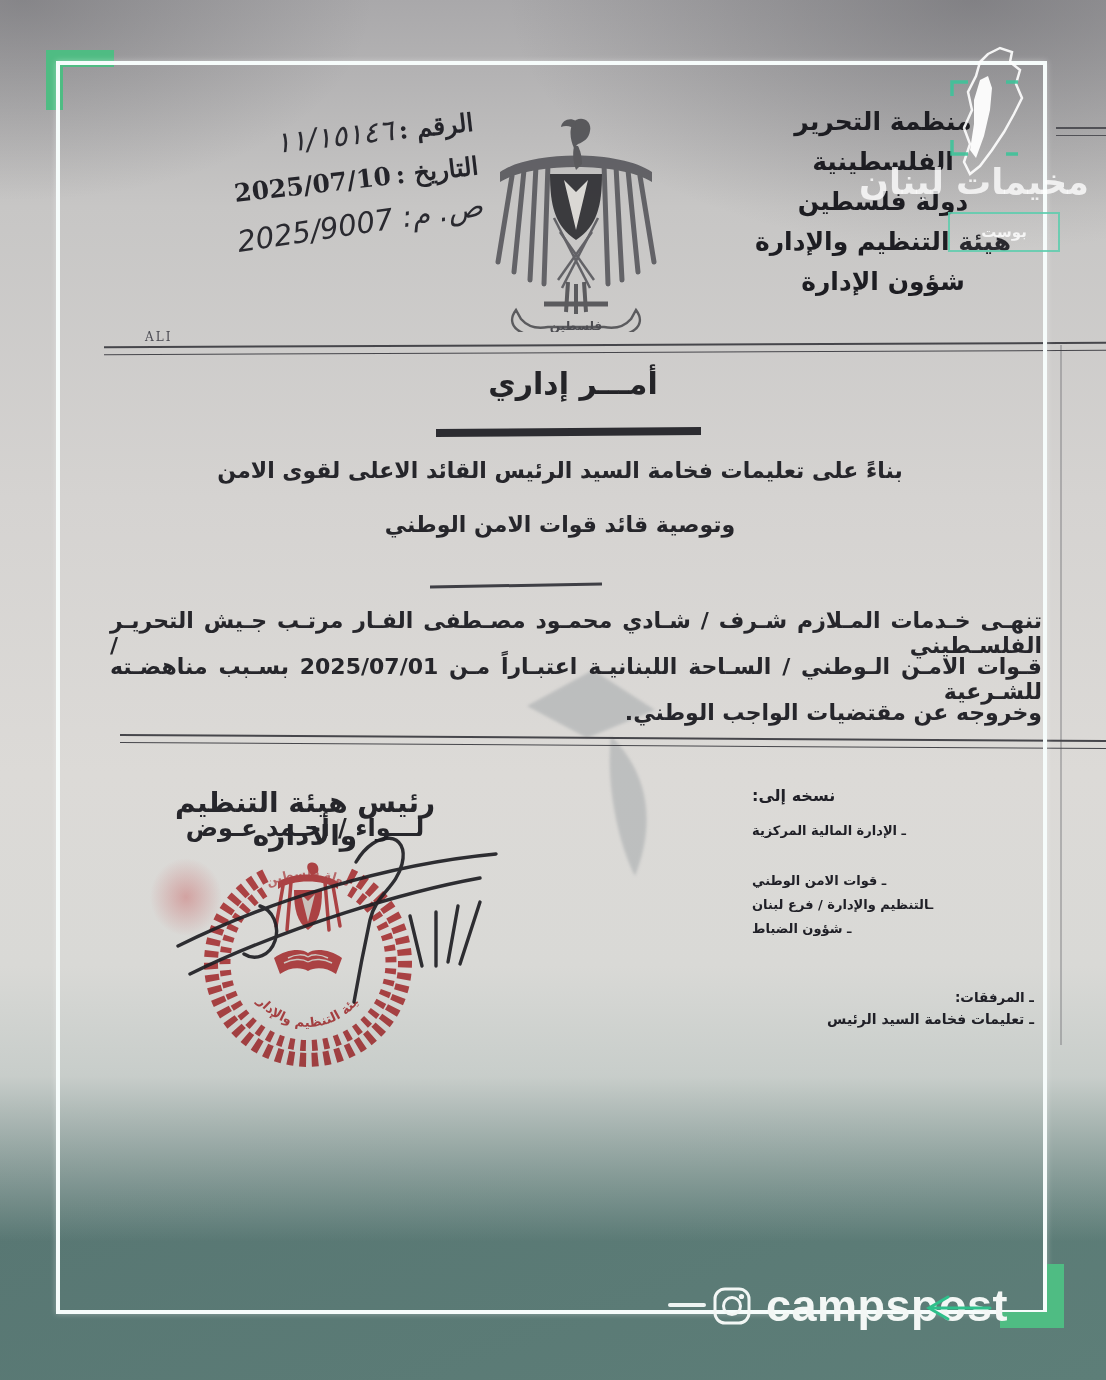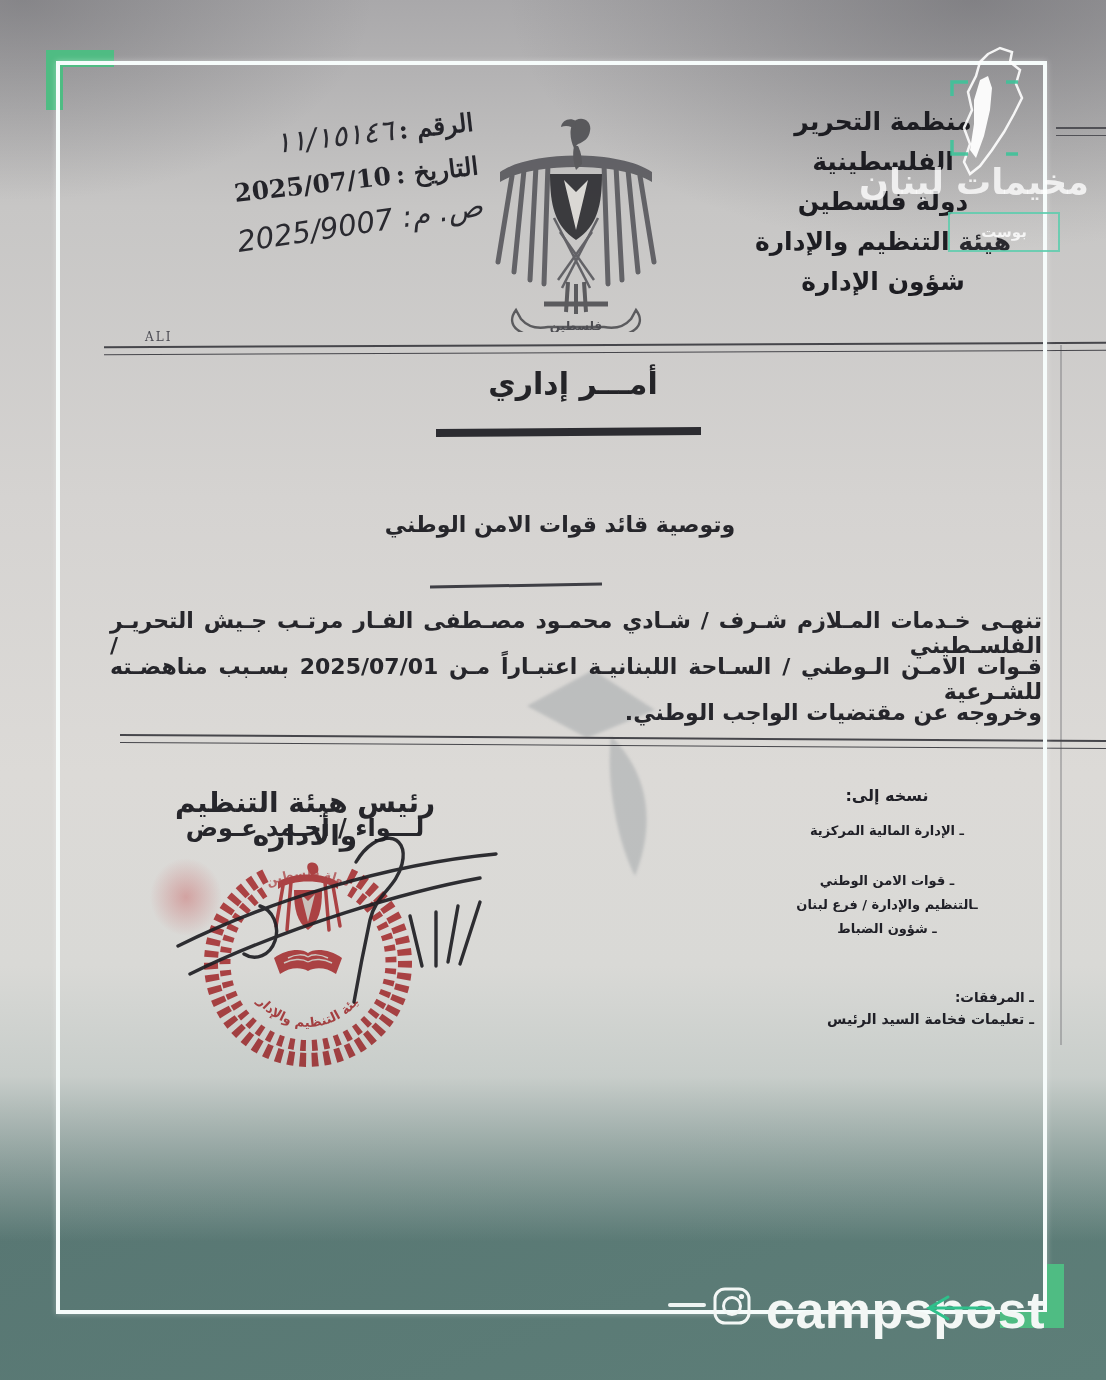--- a/index.html
+++ b/index.html
@@ -66,42 +66,42 @@
   #sig-name{left:140px;top:814px;width:330px;z-index:3;direction:rtl;text-align:center;
              font-weight:700;font-size:24px;color:#26262b;}
 
   #stamp{left:178px;top:838px;width:260px;height:250px;z-index:3;mix-blend-mode:multiply;}
   #sig-strokes{left:148px;top:816px;width:380px;height:215px;z-index:4;}
   #red-smudge{left:150px;top:858px;width:72px;height:78px;z-index:2;border-radius:50%;
       background:radial-gradient(closest-side,rgba(195,60,62,.35),rgba(195,60,62,0));}
 
   #wm-center{left:515px;top:648px;width:160px;height:240px;z-index:2;opacity:.5;filter:blur(1.5px);}
 
-  #dist{right:84px;top:786px;width:270px;z-index:3;direction:rtl;text-align:center;color:#202027;}
+  #dist{right:84px;top:786px;width:270px;z-index:3;direction:rtl;text-align:left;color:#202027;}
   #dist-heading{font-weight:700;font-size:16px;margin-bottom:14px;}
   .dist-item{font-weight:700;font-size:13px;line-height:24px;}
   #dist-item-0{margin-bottom:26px;}
   #attach{right:72px;top:986px;width:270px;z-index:3;direction:rtl;text-align:right;color:#202027;}
   #attach-heading{font-weight:700;font-size:13.5px;line-height:22px;}
   .attach-item{font-weight:700;font-size:14px;line-height:22px;}
 
   
   #logo-map{left:930px;top:40px;width:112px;height:148px;z-index:8;}
   #logo-title{left:855px;top:162px;width:238px;z-index:8;direction:rtl;text-align:center;
       font-weight:700;font-size:35px;color:rgba(255,255,255,.78);}
   #logo-badge{left:948px;top:212px;width:108px;height:36px;z-index:8;
       border:2.5px solid rgba(92,205,173,.85);background:rgba(255,255,255,.06);
       display:flex;align-items:center;justify-content:center;}
   #logo-badge span{font-weight:700;font-size:15px;color:rgba(255,255,255,.82);}
 
   
   #f-dash{left:668px;top:1303px;width:38px;height:4px;background:#eef4f2;z-index:8;border-radius:2px;}
   #ig-icon{left:712px;top:1286px;width:40px;height:40px;z-index:8;}
   #handle{left:766px;top:1280px;z-index:8;font-family:"Liberation Sans",sans-serif;
-      font-weight:700;font-size:52px;color:#f3f7f5;letter-spacing:.5px;}
+      font-weight:700;font-size:45px;color:#f3f7f5;letter-spacing:.5px;}
   #f-arrow{left:922px;top:1292px;width:72px;height:32px;z-index:8;}
 </style>
 </head>
 <body>
 
 <div id="canvas">
 
   <div id="paper" class="abs"></div>
   <div id="paper-edge" class="abs"></div>
   <div id="right-dash" class="abs"></div>
@@ -160,20 +160,21 @@
     <path d="M30,196 C18,212 36,224 58,221 L122,221 C144,224 162,212 150,196 L145,205 C138,213 128,215 118,213 L62,213 C52,215 42,213 35,205 Z" fill="none" stroke="#4c4c50" stroke-width="2.5"></path>
     <text x="90" y="216" text-anchor="middle" font-size="12" font-weight="bold" fill="#3c3c42">فلسطين</text>
   </svg>
 
   <div id="ali" class="abs">ALI</div>
   <div id="rule-top" class="abs dbl-rule"></div>
 
   <div id="title" class="abs">أمـــر إداري</div>
   <div id="title-underline" class="abs"></div>
 
+  <div id="pre1" class="abs preamble">بناءً على تعليمات فخامة السيد الرئيس القائد الاعلى لقوى الامن</div>
   <div id="pre2" class="abs preamble">وتوصية قائد قوات الامن الوطني</div>
   <div id="short-rule" class="abs"></div>
 
   <div id="b1" class="abs body-line">تنهـى خـدمات المـلازم شـرف / شـادي محمـود مصـطفى الفـار مرتـب جـيش التحريـر الفلسـطيني /</div>
   <div id="b2" class="abs body-line">قـوات الامـن الـوطني / السـاحة اللبنانيـة اعتبـاراً مـن 2025/07/01 بسـبب مناهضـته للشـرعية</div>
   <div id="b3" class="abs body-line">وخروجه عن مقتضيات الواجب الوطني.</div>
   <div id="rule-body" class="abs dbl-rule"></div>
 
   <div id="sig-title" class="abs">رئيس هيئة التنظيم والاداره</div>
   <div id="sig-name" class="abs">لـــواء / أحـمد عـوض</div>

